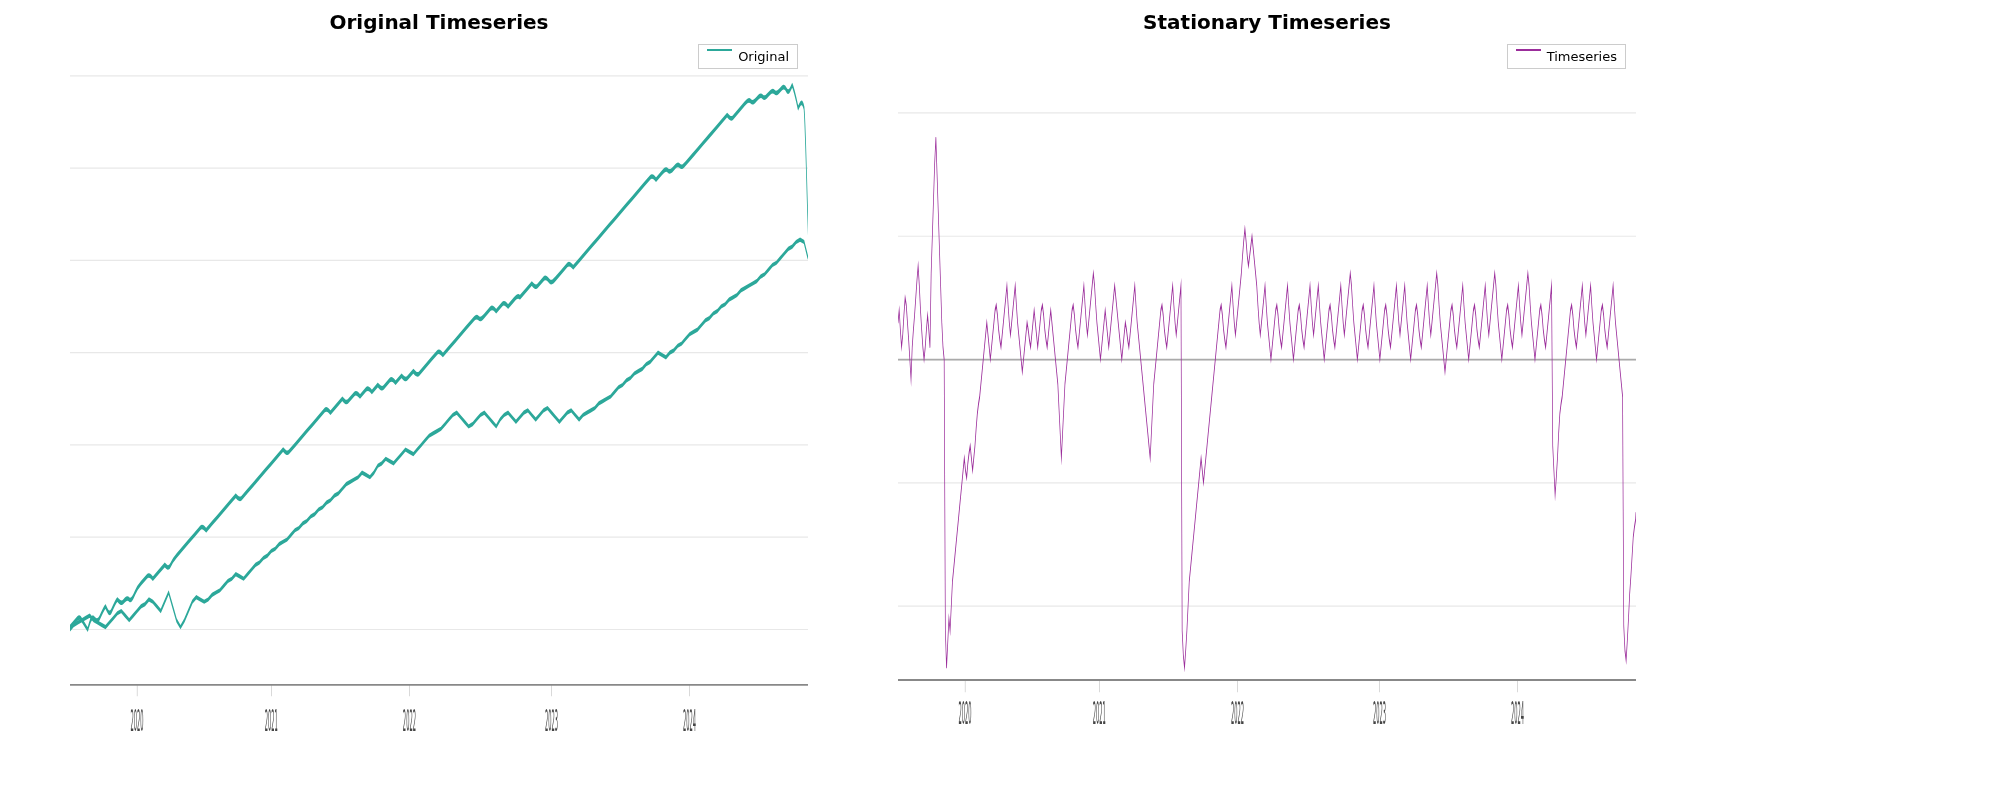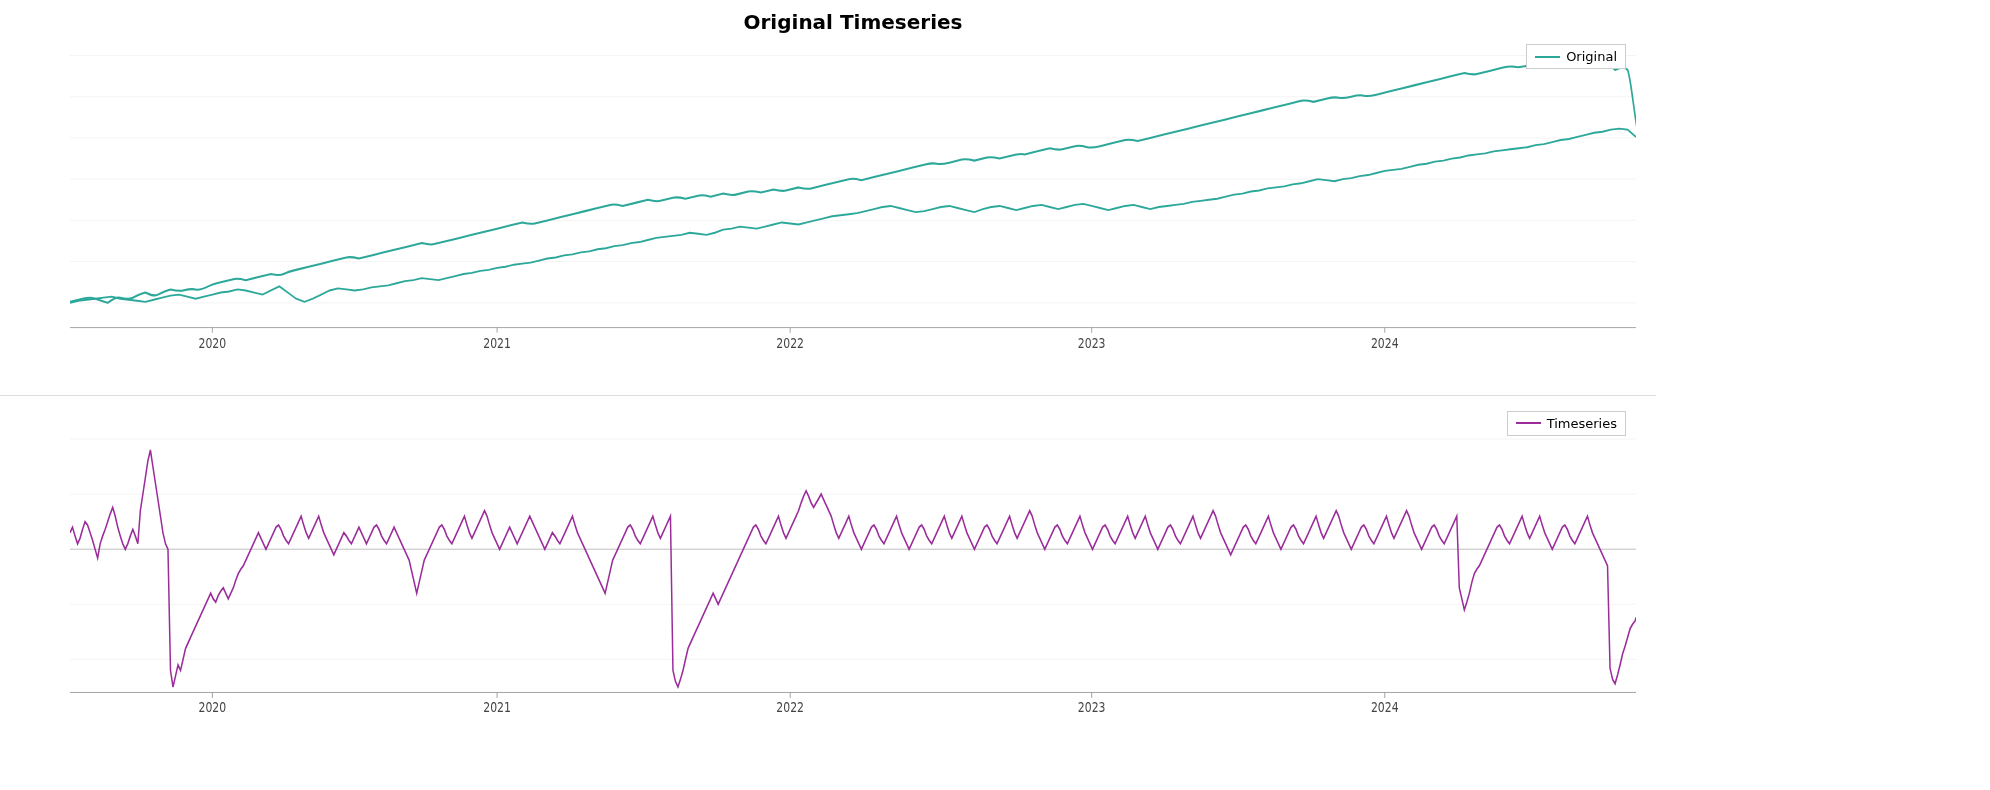--- a/index.html
+++ b/index.html
@@ -7,21 +7,20 @@
       background: #ffffff;
       font-family: 'DejaVu Sans', Arial, sans-serif;
       width: 1990px;
       height: 790px;
       overflow: hidden;
     }
     .charts-container {
       width: 1656px;
       height: 790px;
       display: flex;
-      flex-direction: column;
     }
     .chart-panel {
       flex: 1;
       position: relative;
       padding: 10px 20px 30px 70px;
     }
     .chart-title {
       text-align: center;
       font-size: 20px;
       font-weight: bold;
@@ -38,21 +37,21 @@
       height: 100%;
     }
     .legend-box {
       position: absolute;
       top: 5px;
       right: 10px;
       border: 1px solid #ccc;
       background: white;
       padding: 4px 8px;
       display: flex;
-      align-items: center;
+      align-items: flex-start;
       gap: 6px;
       font-size: 13px;
     }
     .legend-line {
       width: 25px;
       height: 2px;
     }
     .divider {
       height: 1px;
       background: #ddd;
@@ -192,20 +191,21 @@
              C 1790,24 1795,23 1800,22 C 1805,21 1810,20 1815,22
              C 1820,24 1825,22 1830,20 C 1835,22 1840,26 1845,30
              C 1850,28 1855,26 1860,30 C 1865,40 1870,95 1875,95"></path>
       </svg>
     </div>
   </div>
 
   <div class="divider"></div>
 
   <div class="chart-panel">
+    <div class="chart-title">Stationary Timeseries</div>
     <div class="chart-area">
       <div class="legend-box">
         <div class="legend-line" style="background:#9b2d9b;"></div>
         <span>Timeseries</span>
       </div>
       <svg viewBox="0 0 1870 290" preserveAspectRatio="none">
 
         <line x1="0" y1="30" x2="1870" y2="30" stroke="#e8e8e8" stroke-width="0.5"></line>
         <line x1="0" y1="80" x2="1870" y2="80" stroke="#e8e8e8" stroke-width="0.5"></line>
         <line x1="0" y1="130" x2="1870" y2="130" stroke="#e8e8e8" stroke-width="0.5"></line>

